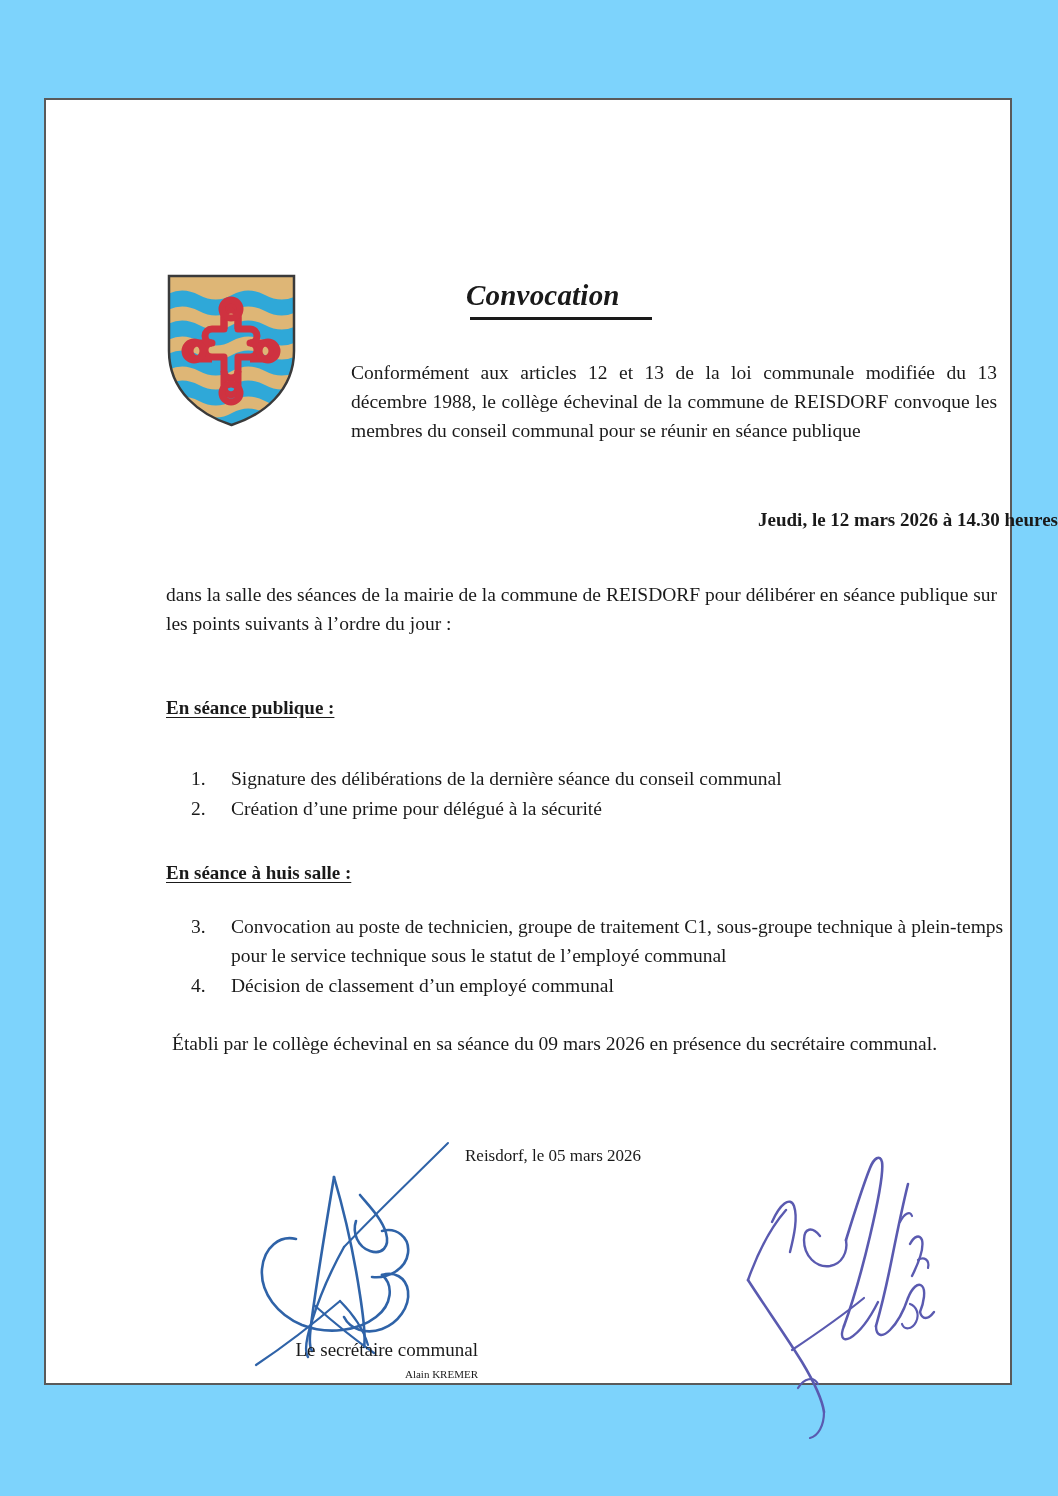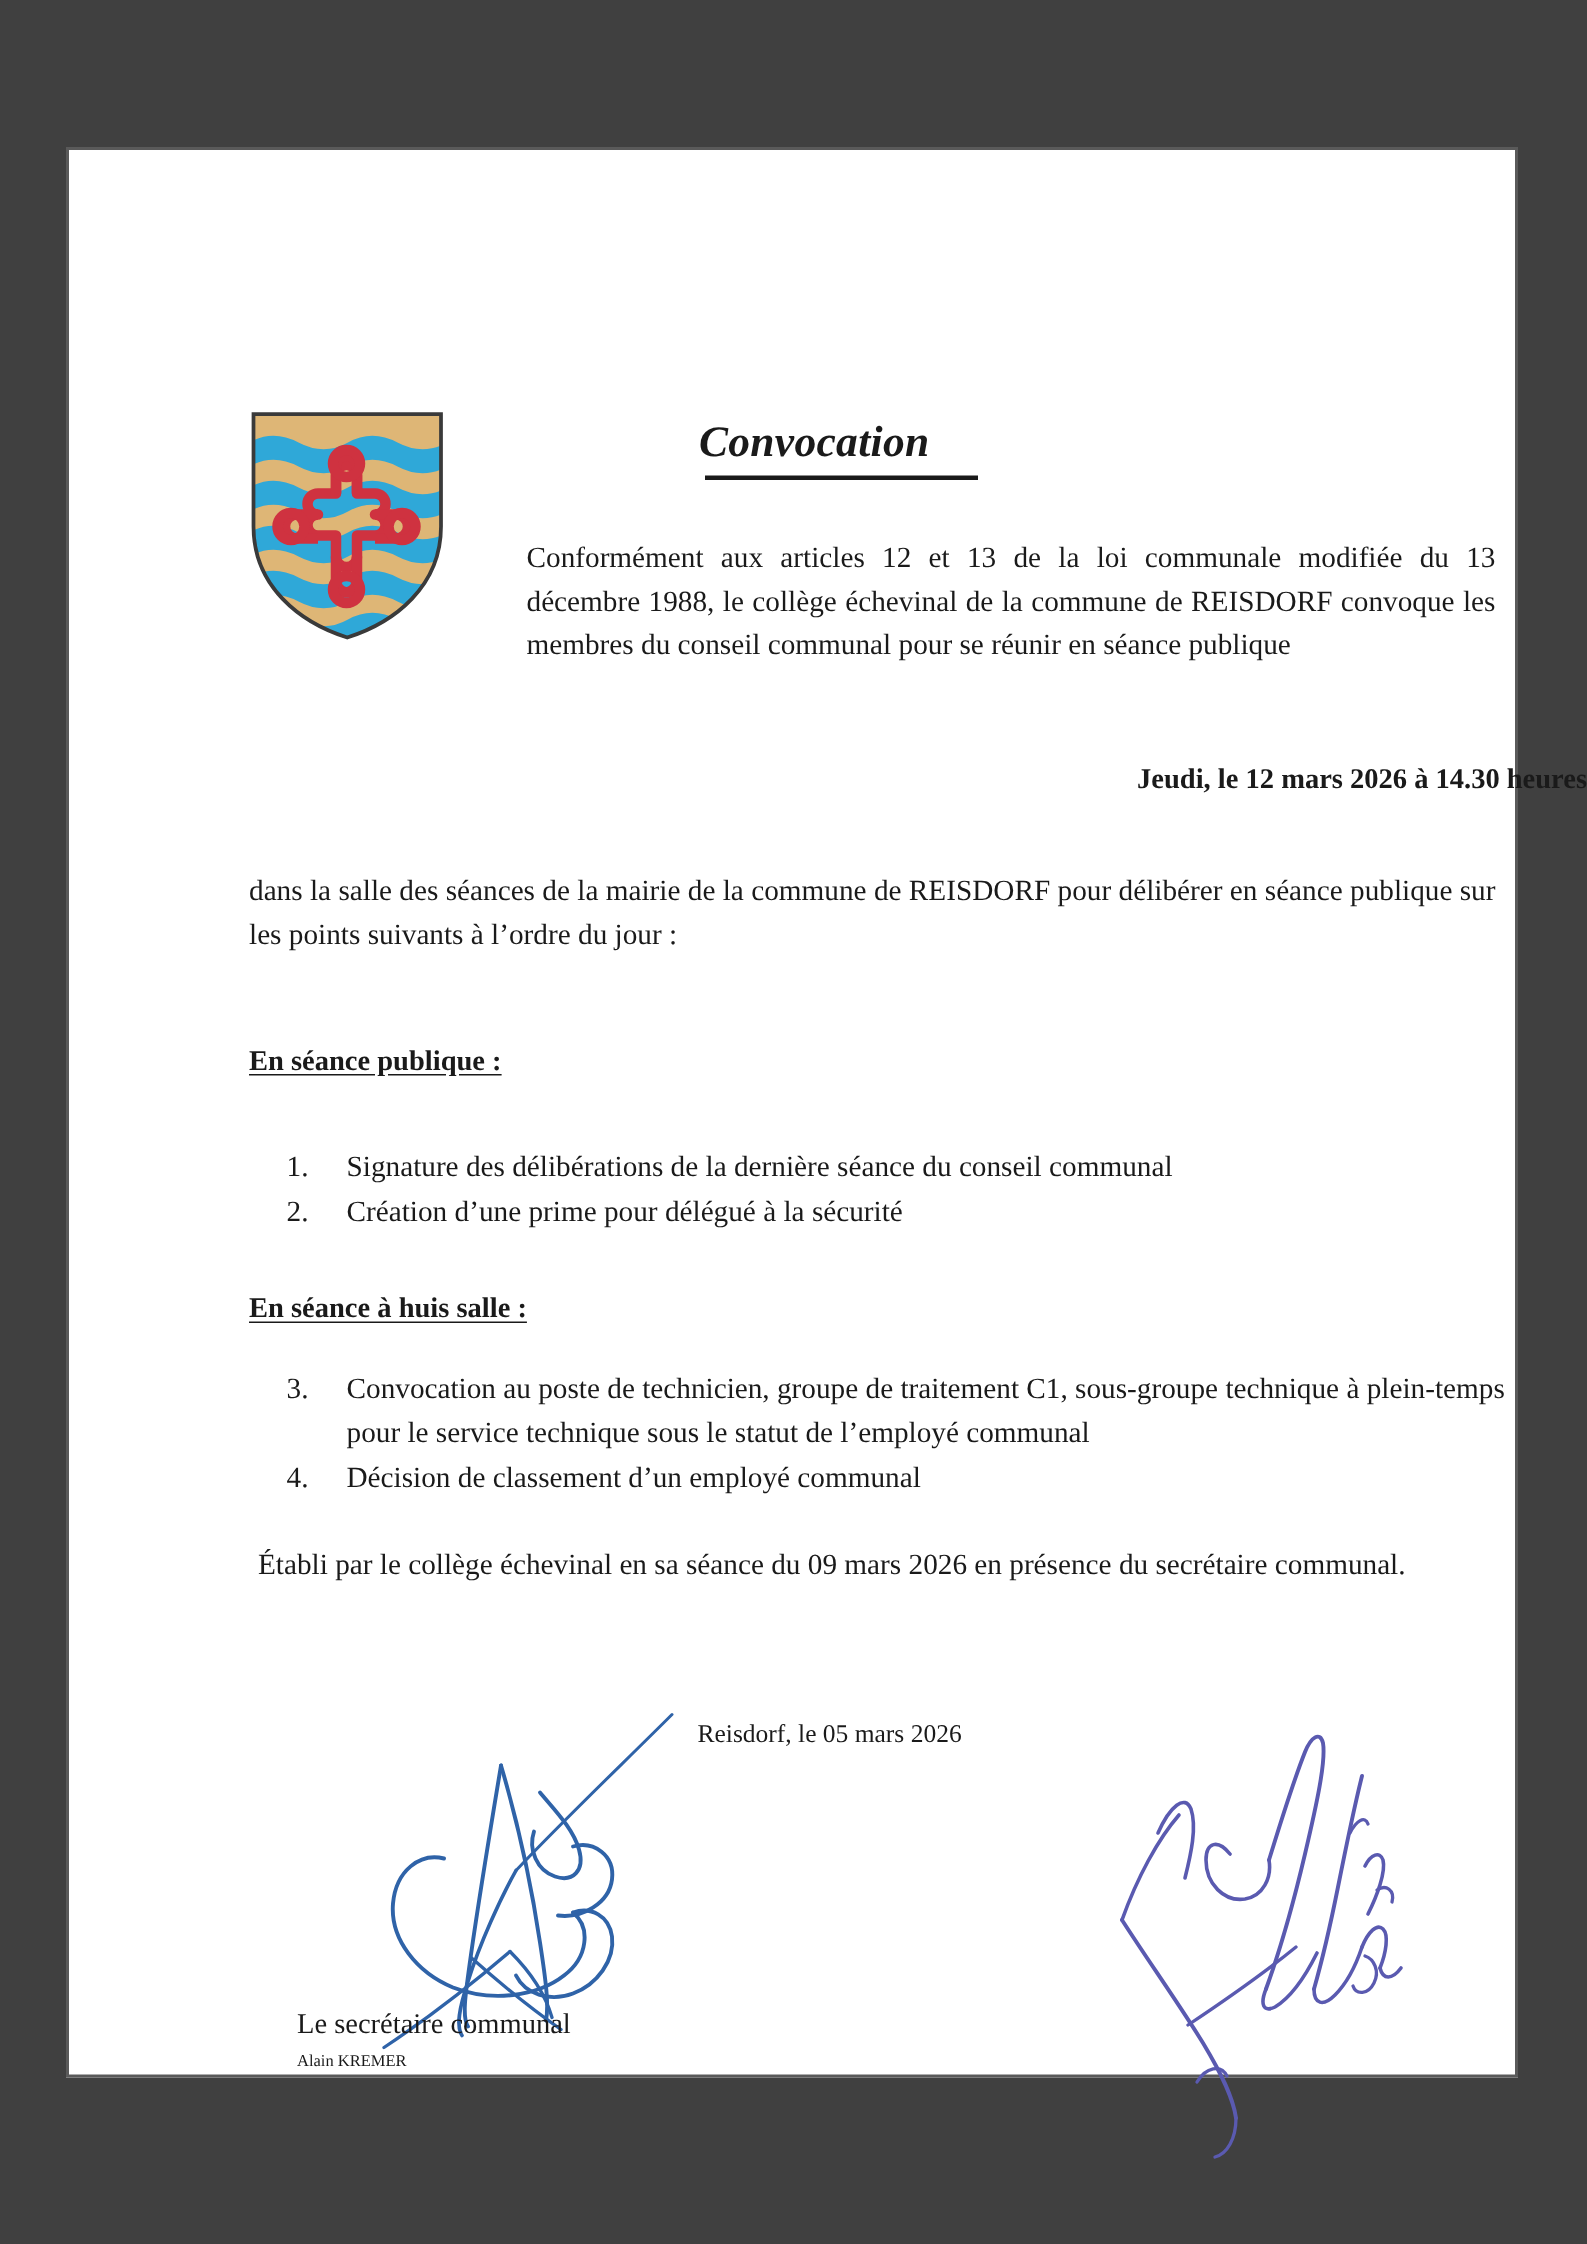--- a/index.html
+++ b/index.html
@@ -15,21 +15,21 @@
     position: relative;
     overflow: hidden;
   }
 
   
   #page-scan {
     position: absolute;
     left: 0; top: 0;
     width: 1058px;
     height: 1496px;
-    background: #404040;
+    background: #7dd3fc;
   }
   #page-border {
     position: absolute;
     left: 44px;
     top: 98px;
     width: 968px;
     height: 1287px;
     border: 2px solid #5a5a5a;
     box-sizing: border-box;
     background: #ffffff;
@@ -153,21 +153,21 @@
     left: 419px;
     top: 998px;
     font-size: 17px;
     white-space: nowrap;
     margin-top: 48px;
   }
 
   
   .signature-block {
     position: absolute;
-    text-align: left;
+    text-align: right;
     font-size: 19px;
     line-height: 24px;
   }
   .signature-block .role { white-space: nowrap; }
   .signature-block .person {
     font-size: 11px;
     white-space: nowrap;
   }
   #signature-secretary {
     left: 152px;

